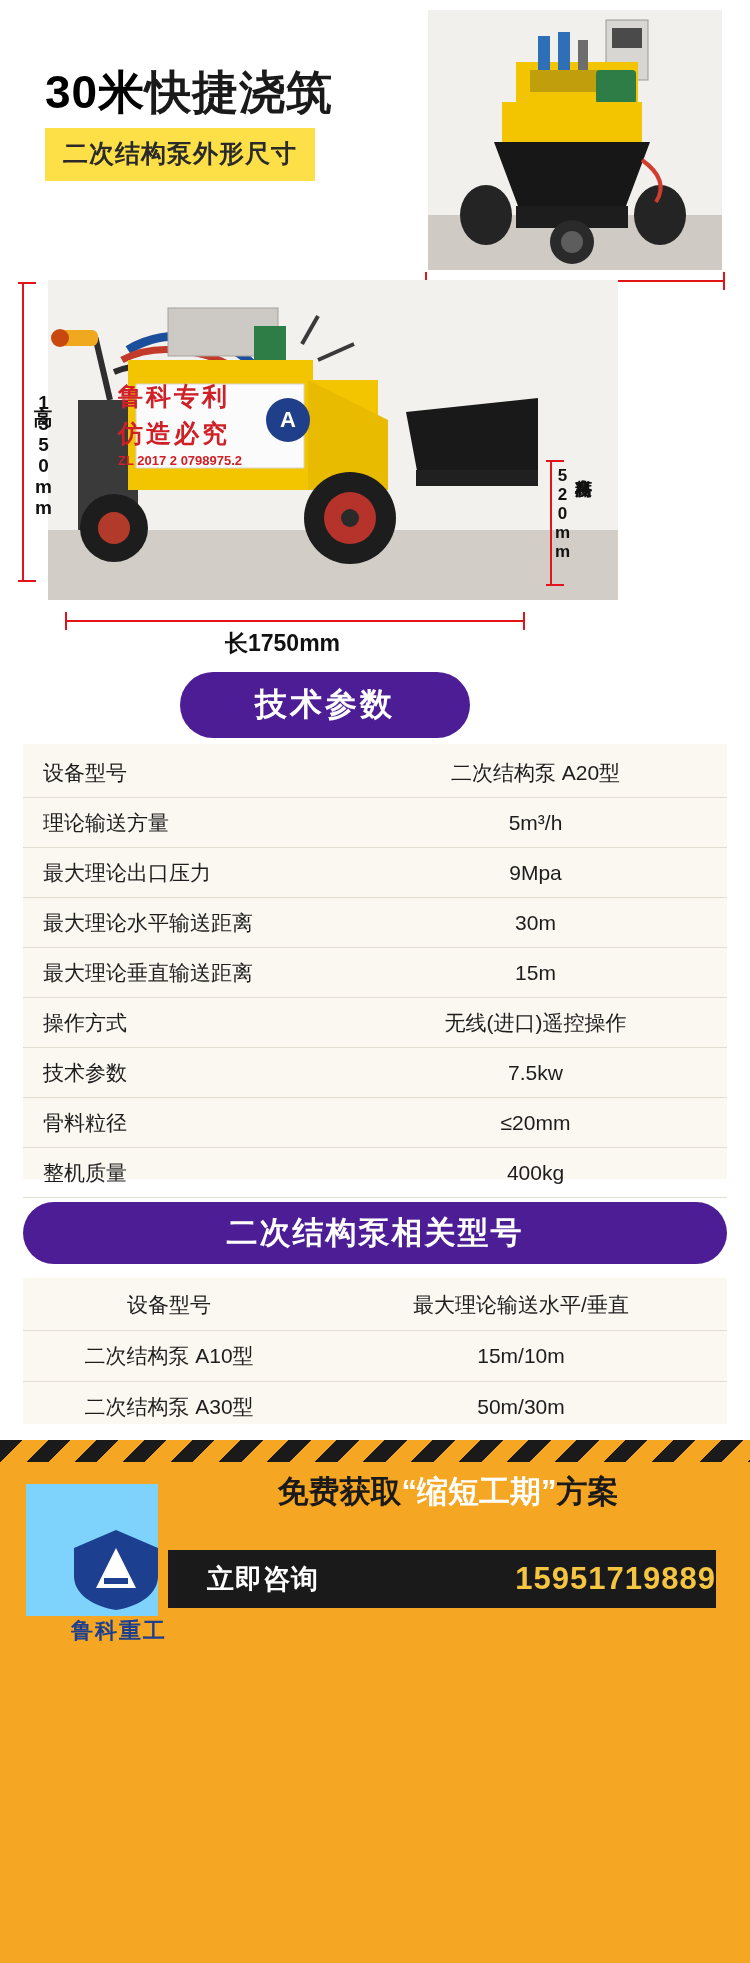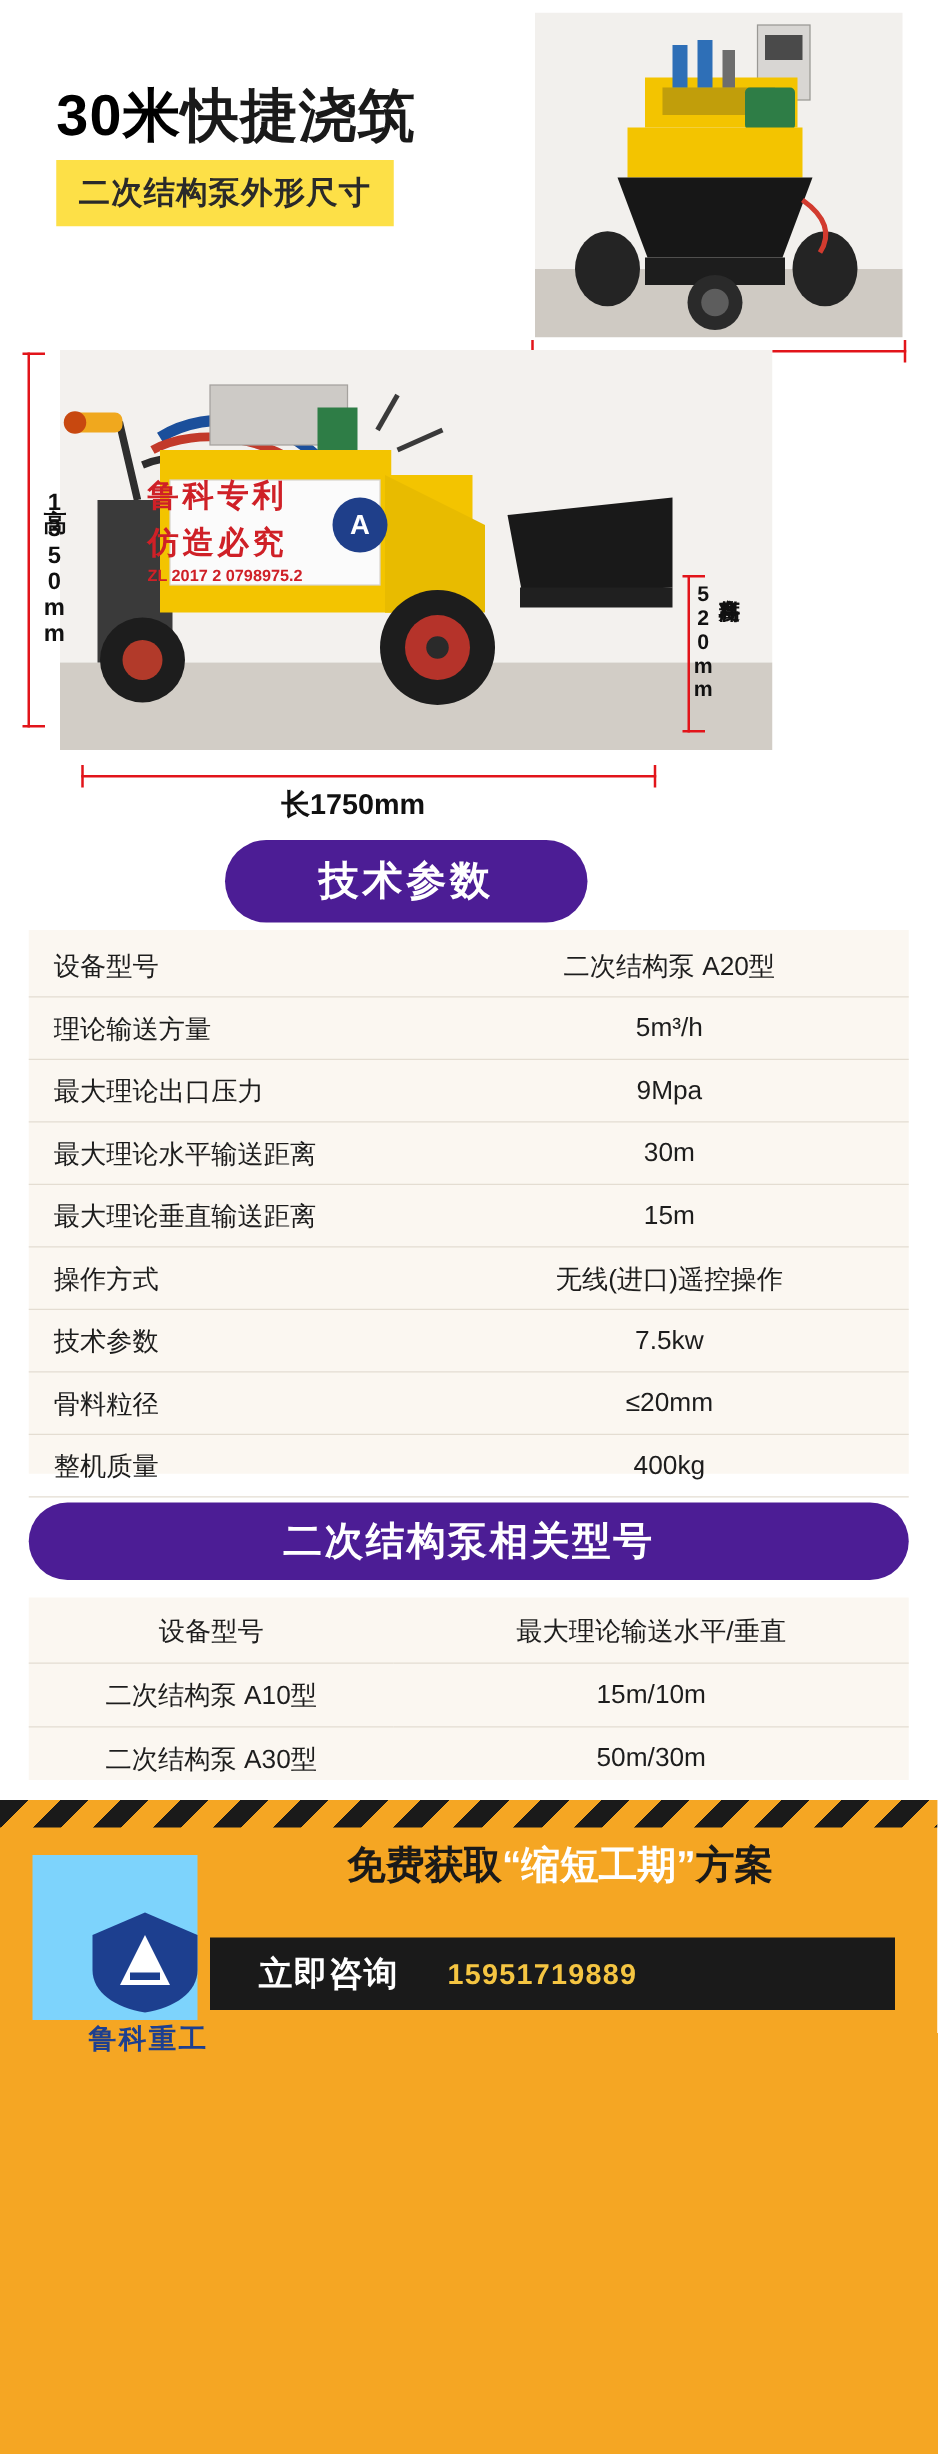--- a/index.html
+++ b/index.html
@@ -85,21 +85,21 @@
   .logo-box{position:absolute;left:26px;top:44px;width:132px;height:132px;background:#7dd3fc;}
   .logo-shield{position:absolute;left:40px;top:42px;width:100px;height:86px;}
   .logo-text{position:absolute;left:30px;top:132px;width:126px;text-align:center;
     font-size:22px;font-weight:bold;color:#1d3f8f;letter-spacing:2px;}
   .fo-head{position:absolute;left:168px;top:31px;width:560px;text-align:center;
     font-size:31px;font-weight:bold;color:#1a1a1a;white-space:nowrap;}
   .fo-head .hl{color:#ffffff;}
   .fo-bar{position:absolute;left:168px;top:110px;width:548px;height:58px;background:#1a1a1a;
      display:flex;align-items:center;}
   .fo-cta{width:190px;text-align:center;font-size:27px;color:#ffffff;font-weight:bold;letter-spacing:1px;}
-  .fo-phone{flex:1;text-align:left;font-size:23px;color:#f5c542;font-weight:bold;letter-spacing:1px;}
+  .fo-phone{flex:1;text-align:right;font-size:31px;color:#f5c542;font-weight:bold;letter-spacing:1px;}
 </style>
 </head>
 <body>
 
 <div class="page">
 
   <div class="header">
     <div class="title-main">
       <span class="num">30米</span><span>快捷浇筑</span>
     </div>

